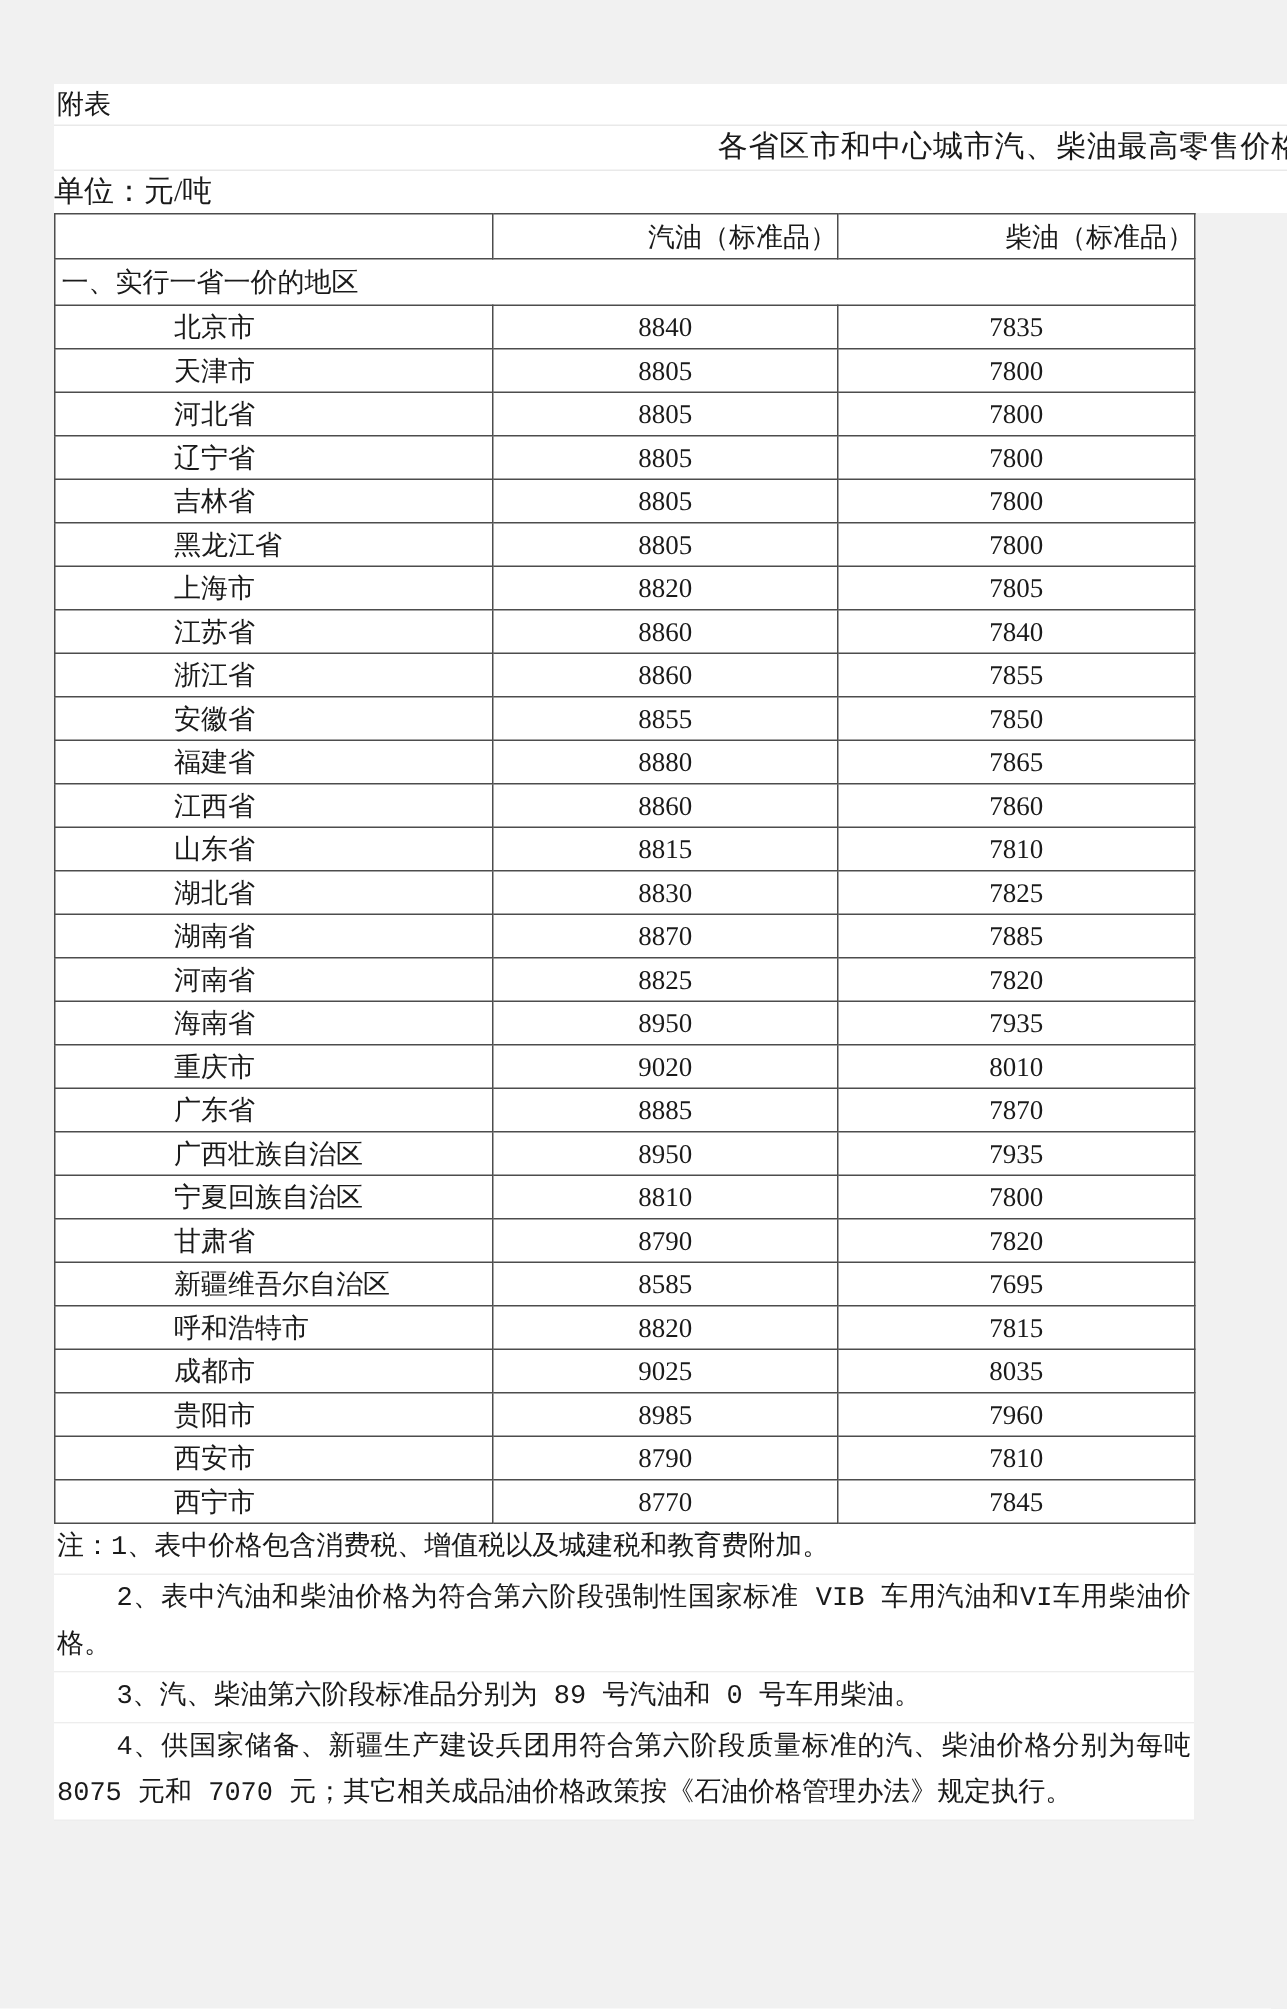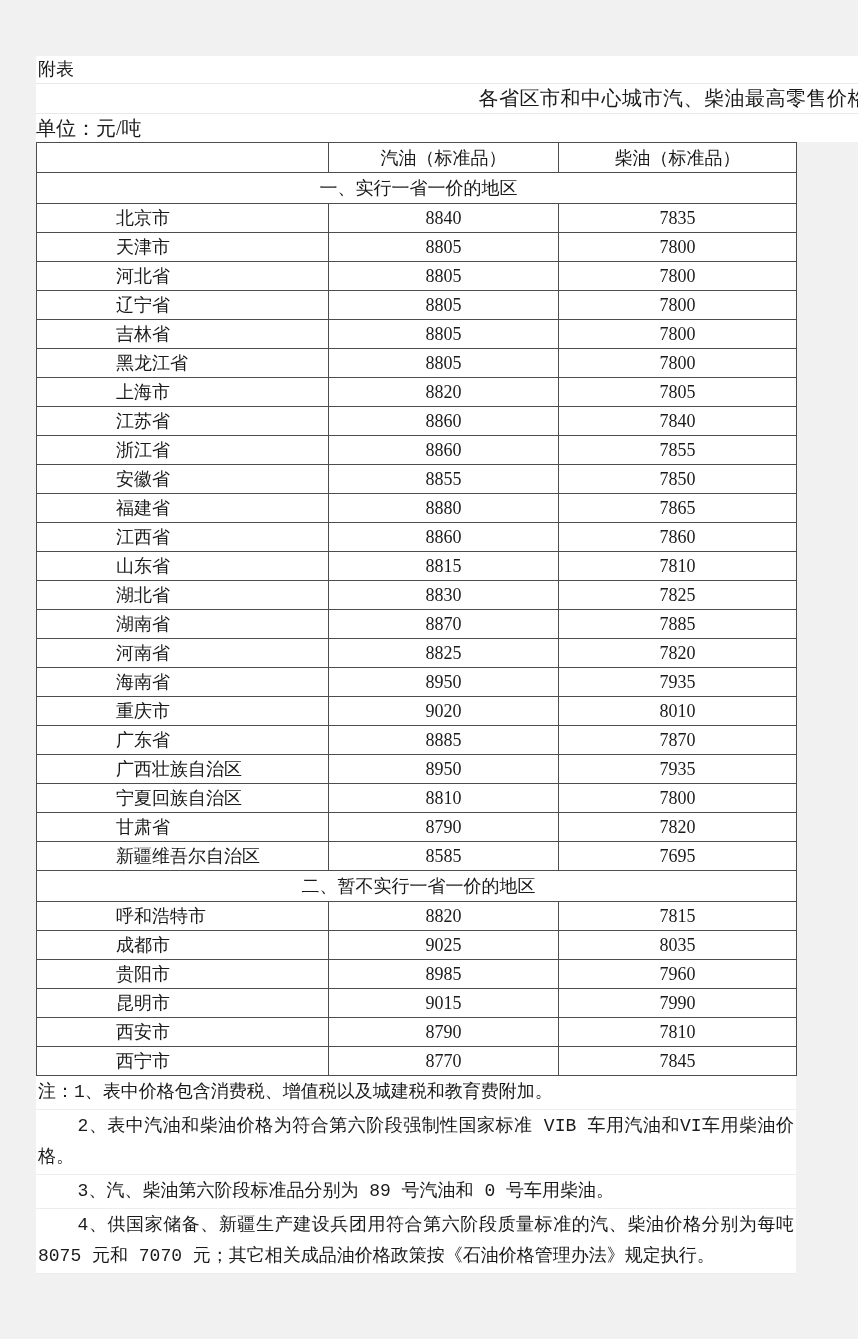--- a/index.html
+++ b/index.html
@@ -56,25 +56,25 @@
   .price-table td {
     border: 1px solid #4d4d4d;
     font-weight: normal;
     font-size: 18px;
     padding: 0;
     overflow: hidden;
     white-space: nowrap;
   }
   .price-table thead th {
     height: 29px;
-    text-align: center;
+    text-align: right;
   }
   td.section-cell {
     height: 30px;
-    text-align: center;
+    text-align: left;
     padding-left: 4px;
   }
   td.region-cell {
     height: 28px;
     text-align: left;
     padding-left: 79px;
   }
   td.num-cell {
     text-align: center;
   }
@@ -231,41 +231,33 @@
     <td class="region-cell">甘肃省</td>
     <td class="num-cell">8790</td>
     <td class="num-cell">7820</td>
   </tr>
         <tr>
     <td class="region-cell">新疆维吾尔自治区</td>
     <td class="num-cell">8585</td>
     <td class="num-cell">7695</td>
   </tr>
         <tr>
-    <td class="section-cell" colspan="3">二、暂不实行一省一价的地区</td>
-  </tr>
-        <tr>
     <td class="region-cell">呼和浩特市</td>
     <td class="num-cell">8820</td>
     <td class="num-cell">7815</td>
   </tr>
         <tr>
     <td class="region-cell">成都市</td>
     <td class="num-cell">9025</td>
     <td class="num-cell">8035</td>
   </tr>
         <tr>
     <td class="region-cell">贵阳市</td>
     <td class="num-cell">8985</td>
     <td class="num-cell">7960</td>
-  </tr>
-        <tr>
-    <td class="region-cell">昆明市</td>
-    <td class="num-cell">9015</td>
-    <td class="num-cell">7990</td>
   </tr>
         <tr>
     <td class="region-cell">西安市</td>
     <td class="num-cell">8790</td>
     <td class="num-cell">7810</td>
   </tr>
         <tr>
     <td class="region-cell">西宁市</td>
     <td class="num-cell">8770</td>
     <td class="num-cell">7845</td>

